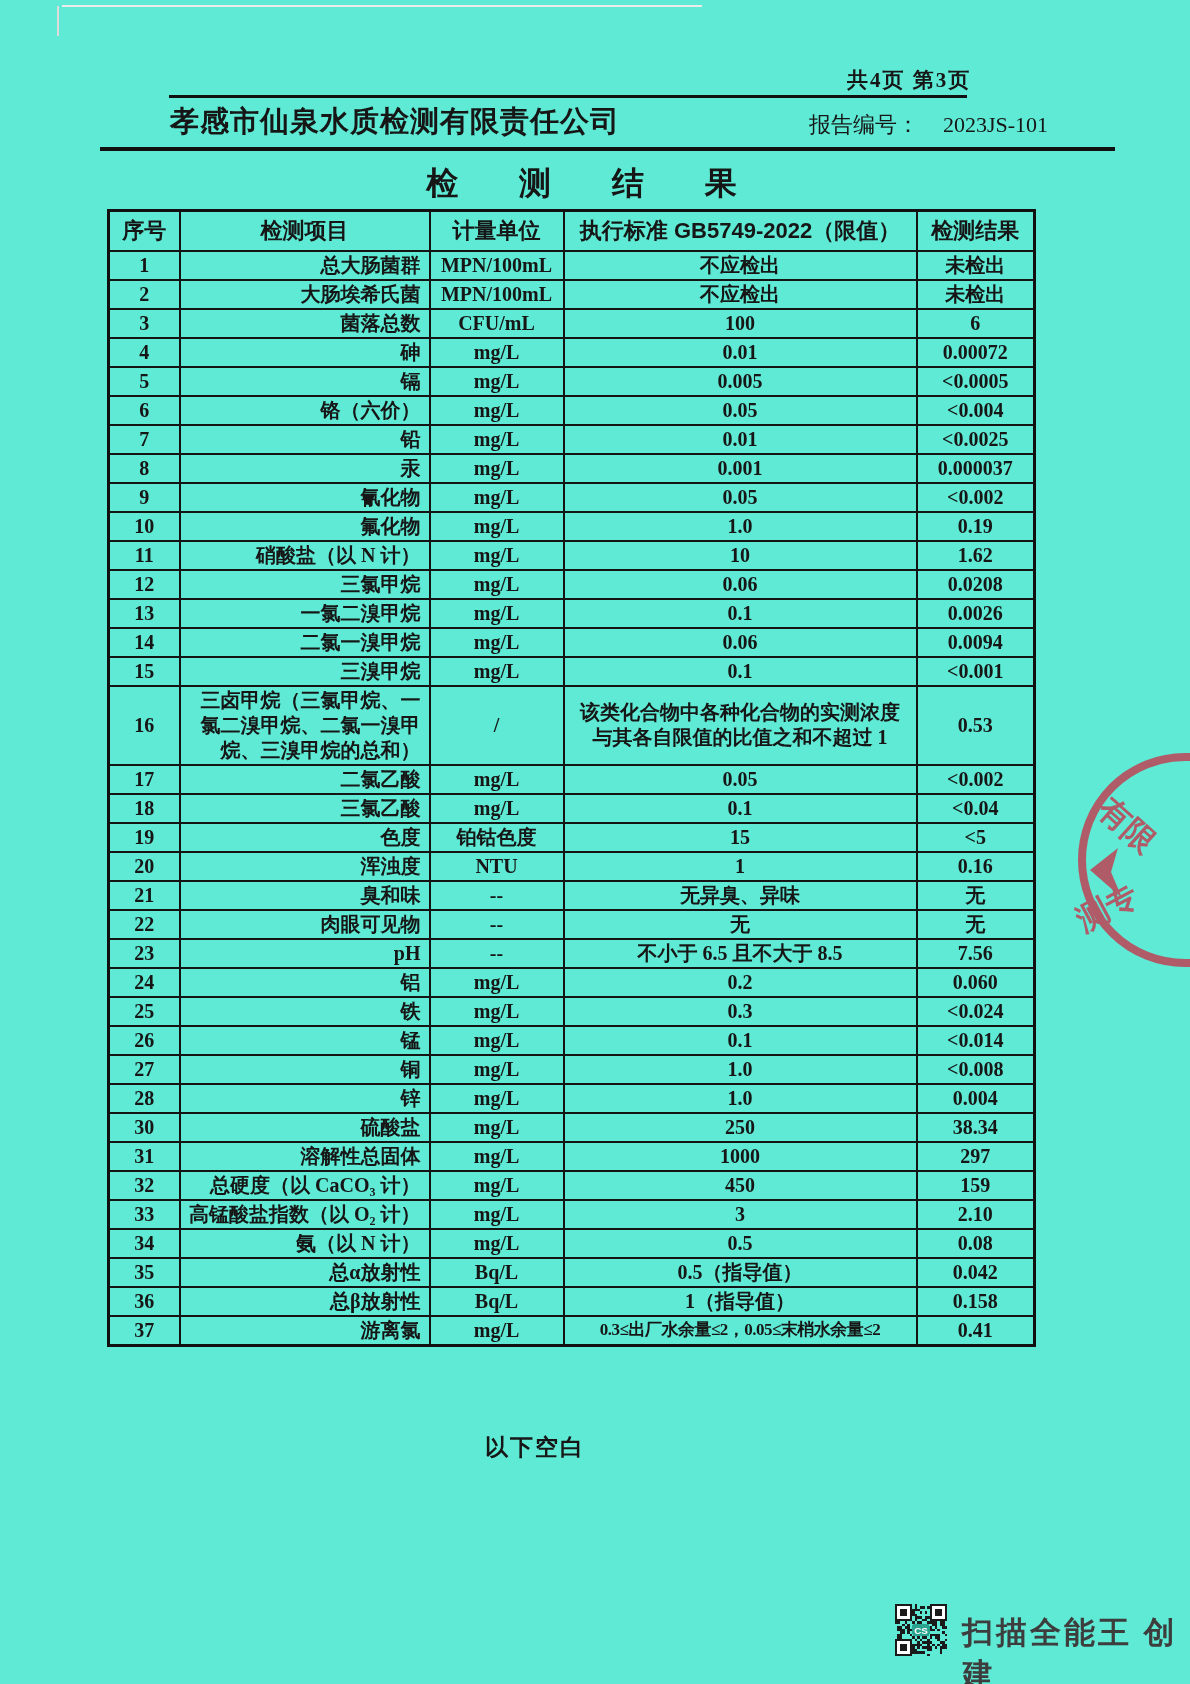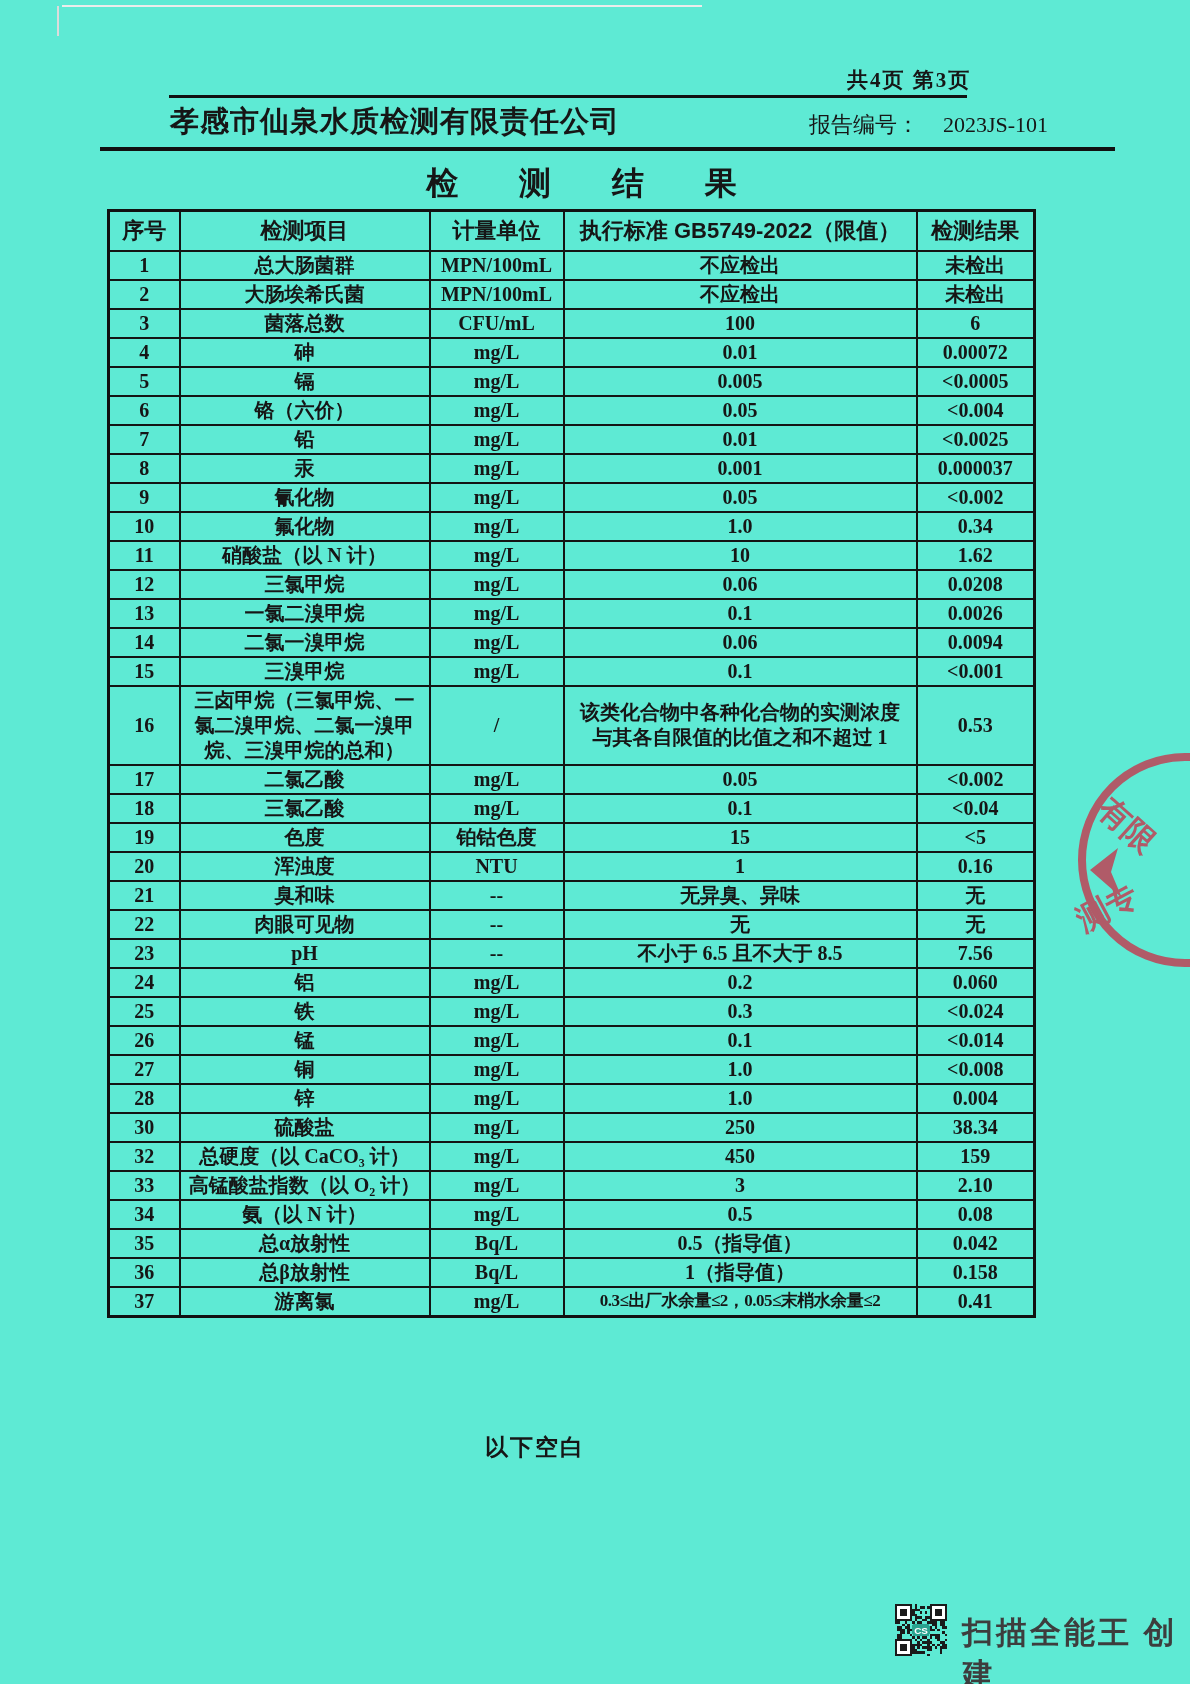--- a/index.html
+++ b/index.html
@@ -64,21 +64,21 @@
     height:40px; font-size:22px;
     font-family:"Liberation Sans","DejaVu Sans",sans-serif;
   }
   .results-table td{
     height:26px; font-size:20px; line-height:1.25;
     font-family:"Liberation Serif","DejaVu Serif",serif;
   }
   .results-table{border:3px solid #111;}
   col.c-no{width:71px;} col.c-item{width:250px;} col.c-unit{width:134px;}
   col.c-std{width:353px;} col.c-res{width:118px;}
-  .results-table td:nth-child(2){padding:1px 8px;}
+  .results-table td:nth-child(2){padding:1px 8px;text-align:right;}
   .results-table td:nth-child(4){padding:1px 14px;}
   .results-table tr:last-child td:nth-child(4){
     font-size:17px; letter-spacing:-0.5px; padding:1px 12px;
   }
 
   .below-blank{
     position:absolute; left:0; top:1432px; width:1070px;
     text-align:center;
     font-size:23px; font-weight:700; letter-spacing:2px;
     font-family:"Liberation Sans","DejaVu Sans",sans-serif;
@@ -192,21 +192,21 @@
       <td>氰化物</td>
       <td>mg/L</td>
       <td>0.05</td>
       <td>&lt;0.002</td>
     </tr>
         <tr>
       <td>10</td>
       <td>氟化物</td>
       <td>mg/L</td>
       <td>1.0</td>
-      <td>0.34</td>
+      <td>0.19</td>
     </tr>
         <tr>
       <td>11</td>
       <td>硝酸盐（以 N 计）</td>
       <td>mg/L</td>
       <td>10</td>
       <td>1.62</td>
     </tr>
         <tr>
       <td>12</td>
@@ -326,20 +326,27 @@
       <td>mg/L</td>
       <td>1.0</td>
       <td>0.004</td>
     </tr>
         <tr>
       <td>30</td>
       <td>硫酸盐</td>
       <td>mg/L</td>
       <td>250</td>
       <td>38.34</td>
+    </tr>
+        <tr>
+      <td>31</td>
+      <td>溶解性总固体</td>
+      <td>mg/L</td>
+      <td>1000</td>
+      <td>297</td>
     </tr>
         <tr>
       <td>32</td>
       <td>总硬度（以 CaCO₃ 计）</td>
       <td>mg/L</td>
       <td>450</td>
       <td>159</td>
     </tr>
         <tr>
       <td>33</td>

